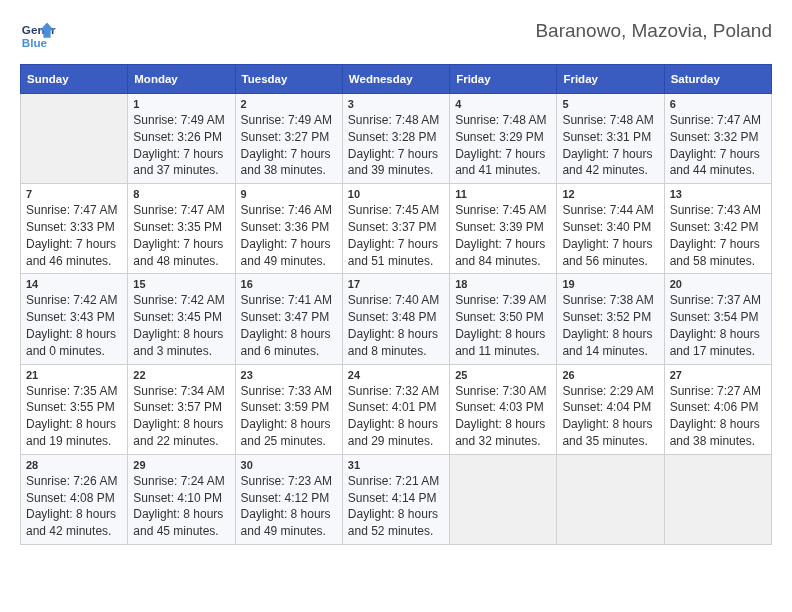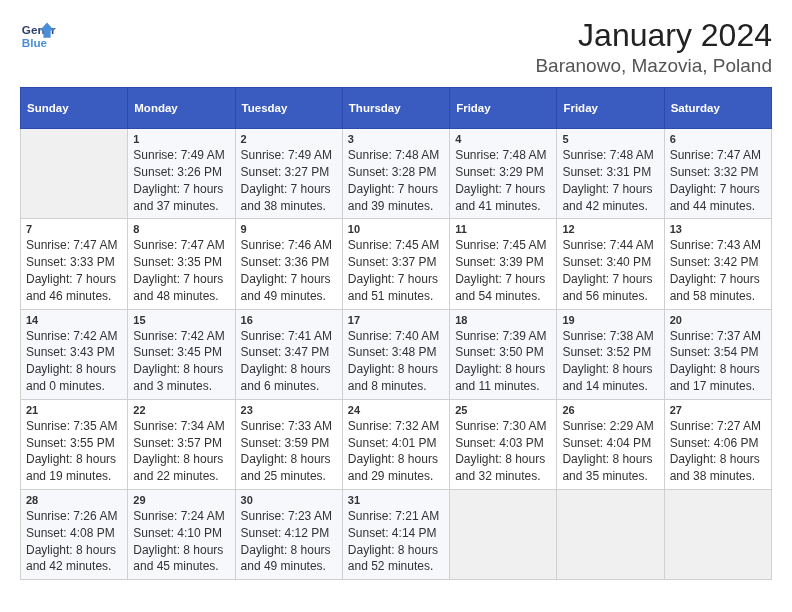--- a/index.html
+++ b/index.html
@@ -49,21 +49,21 @@
     table {
       width: 100%;
       border-collapse: collapse;
       table-layout: fixed;
     }
     thead tr th {
       background-color: #3a5bbf;
       color: #fff;
       font-size: 11.5px;
       font-weight: bold;
-      padding: 14px 6px;
+      padding: 8px 6px;
       text-align: left;
       border: 1px solid #2a4aaf;
     }
     tbody tr td {
       border: 1px solid #d0d0d0;
       vertical-align: top;
       padding: 4px 5px;
       font-size: 9.5px;
       color: #333;
       height: 80px;
@@ -96,32 +96,31 @@
 <div class="page">
   <div class="header">
     <div class="logo">
       <svg class="logo-icon" viewBox="0 0 40 40">
         <text x="2" y="18" font-size="13" font-weight="bold" fill="#2c3e6e" font-family="Arial">General</text>
         <text x="2" y="32" font-size="13" font-weight="bold" fill="#4a90d9" font-family="Arial">Blue</text>
         <polygon points="30,5 38,14 34,14 34,22 26,22 26,14 22,14" fill="#4a90d9"></polygon>
       </svg>
     </div>
     <div class="title-block">
-      <div class="calendar-title">January 2024</div>
       <div class="calendar-subtitle">Baranowo, Mazovia, Poland</div>
     </div>
   </div>
 
   <table>
     <thead>
       <tr>
       <th>Sunday</th>
           <th>Monday</th>
           <th>Tuesday</th>
-          <th>Thursday</th>
+          <th>Wednesday</th>
           <th>Friday</th>
           <th>Friday</th>
           <th>Saturday</th>
         </tr>
     </thead>
     <tbody id="calendar-body">
     <tr>
           <td class="empty-cell"></td>
           <td>
             <span class="day-number">1</span>
@@ -160,21 +159,21 @@
           <td>
             <span class="day-number">9</span>
             <div class="day-info"><span>Sunrise: 7:46 AM</span><br><span>Sunset: 3:36 PM</span><br><span>Daylight: 7 hours</span><br><span>and 49 minutes.</span></div>
           </td>
           <td>
             <span class="day-number">10</span>
             <div class="day-info"><span>Sunrise: 7:45 AM</span><br><span>Sunset: 3:37 PM</span><br><span>Daylight: 7 hours</span><br><span>and 51 minutes.</span></div>
           </td>
           <td>
             <span class="day-number">11</span>
-            <div class="day-info"><span>Sunrise: 7:45 AM</span><br><span>Sunset: 3:39 PM</span><br><span>Daylight: 7 hours</span><br><span>and 54 minutes.</span></div>
+            <div class="day-info"><span>Sunrise: 7:45 AM</span><br><span>Sunset: 3:39 PM</span><br><span>Daylight: 7 hours</span><br><span>and 84 minutes.</span></div>
           </td>
           <td>
             <span class="day-number">12</span>
             <div class="day-info"><span>Sunrise: 7:44 AM</span><br><span>Sunset: 3:40 PM</span><br><span>Daylight: 7 hours</span><br><span>and 56 minutes.</span></div>
           </td>
           <td>
             <span class="day-number">13</span>
             <div class="day-info"><span>Sunrise: 7:43 AM</span><br><span>Sunset: 3:42 PM</span><br><span>Daylight: 7 hours</span><br><span>and 58 minutes.</span></div>
           </td>
         </tr>

